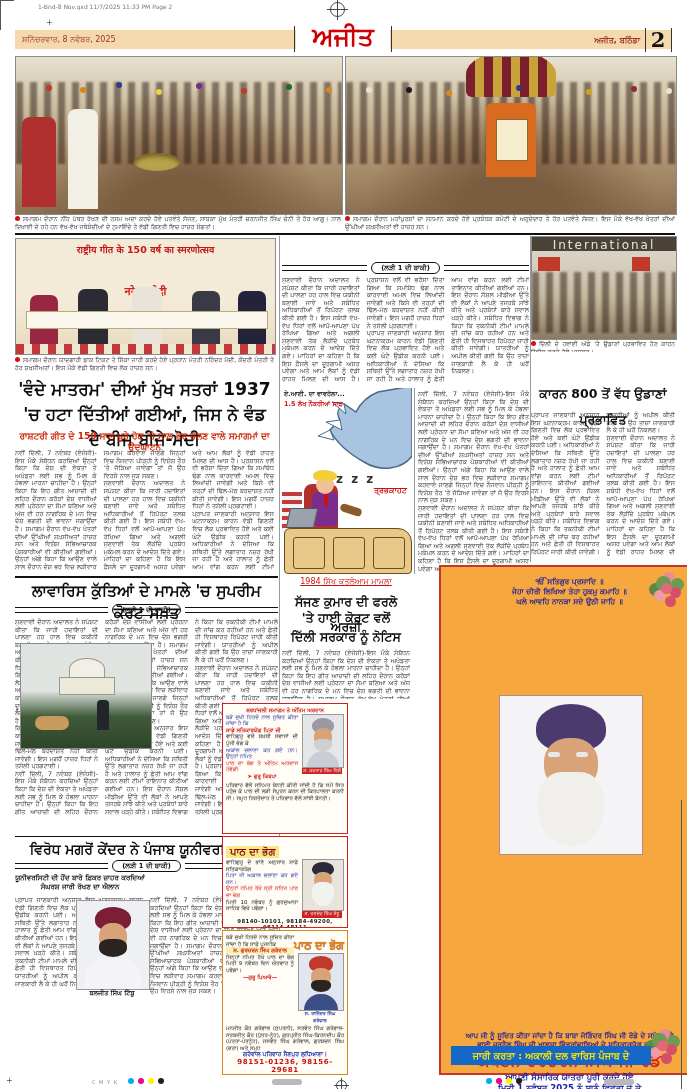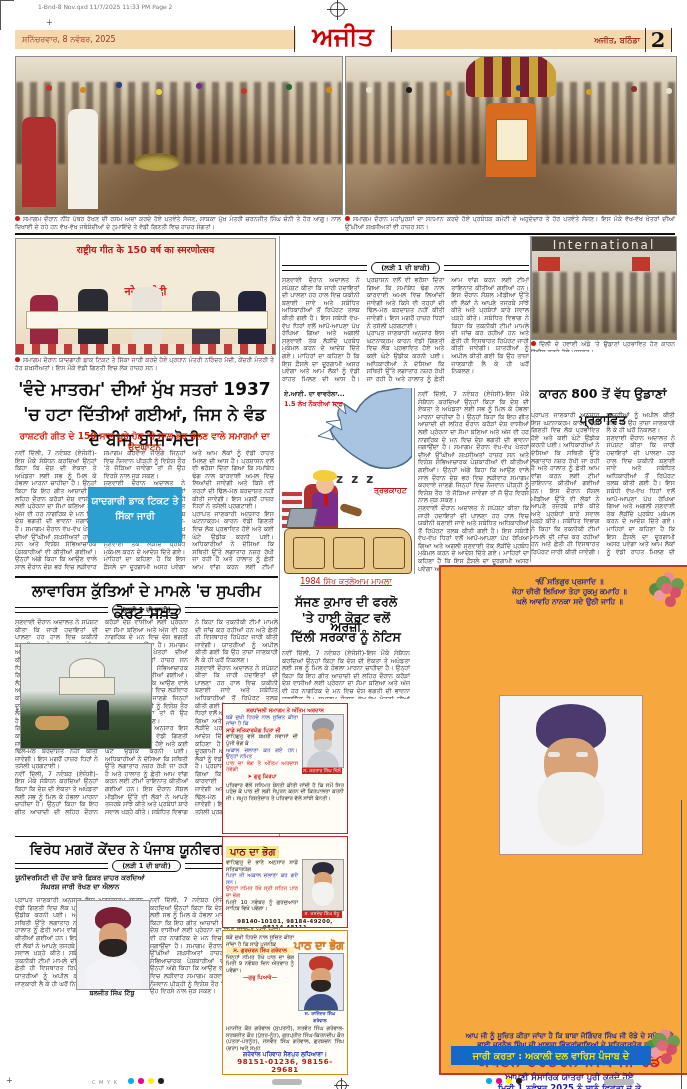--- a/index.html
+++ b/index.html
@@ -115,21 +115,20 @@
     <span class="bullet"></span><span>ਸਮਾਗਮ ਦੌਰਾਨ ਯਾਦਗਾਰੀ ਡਾਕ ਟਿਕਟ ਤੇ ਸਿੱਕਾ ਜਾਰੀ ਕਰਦੇ ਹੋਏ ਪ੍ਰਧਾਨ ਮੰਤਰੀ ਨਰਿੰਦਰ ਮੋਦੀ, ਕੇਂਦਰੀ ਮੰਤਰੀ ਤੇ ਹੋਰ ਸ਼ਖ਼ਸੀਅਤਾਂ। ਇਸ ਮੌਕੇ ਵੱਡੀ ਗਿਣਤੀ ਵਿਚ ਲੋਕ ਹਾਜ਼ਰ ਸਨ।</span>
   </div>
 
   <div class="abs hl" style="left:15px;top:377px;width:259px;height:52px;font-size:17px;line-height:25px;">'ਵੰਦੇ ਮਾਤਰਮ' ਦੀਆਂ ਮੁੱਖ ਸਤਰਾਂ 1937 'ਚ ਹਟਾ ਦਿੱਤੀਆਂ ਗਈਆਂ, ਜਿਸ ਨੇ ਵੰਡ ਦੇ ਬੀਜ ਬੀਜੇ-ਮੋਦੀ</div>
   <div class="abs" style="left:15px;top:431px;width:259px;text-align:center;font-size:9px;font-weight:bold;color:#cc2200;">ਰਾਸ਼ਟਰੀ ਗੀਤ ਦੇ 150 ਸਾਲ ਪੂਰੇ ਹੋਣ 'ਤੇ ਸਾਲ ਭਰ ਚੱਲਣ ਵਾਲੇ ਸਮਾਗਮਾਂ ਦਾ ਉਦਘਾਟਨ</div>
   <div class="abs body-txt cols3" style="left:15px;top:449px;width:259px;height:125px;">
     <div>ਨਵੀਂ ਦਿੱਲੀ, 7 ਨਵੰਬਰ (ਏਜੰਸੀ)-ਇਸ ਮੌਕੇ ਸੰਬੋਧਨ ਕਰਦਿਆਂ ਉਨ੍ਹਾਂ ਕਿਹਾ ਕਿ ਦੇਸ਼ ਦੀ ਏਕਤਾ ਤੇ ਅਖੰਡਤਾ ਲਈ ਸਭ ਨੂੰ ਮਿਲ ਕੇ ਹੰਭਲਾ ਮਾਰਨਾ ਚਾਹੀਦਾ ਹੈ। ਉਨ੍ਹਾਂ ਕਿਹਾ ਕਿ ਇਹ ਗੀਤ ਆਜ਼ਾਦੀ ਦੀ ਲਹਿਰ ਦੌਰਾਨ ਕਰੋੜਾਂ ਦੇਸ਼ ਵਾਸੀਆਂ ਲਈ ਪ੍ਰੇਰਨਾ ਦਾ ਸੋਮਾ ਬਣਿਆ ਅਤੇ ਅੱਜ ਵੀ ਹਰ ਨਾਗਰਿਕ ਦੇ ਮਨ ਵਿਚ ਦੇਸ਼ ਭਗਤੀ ਦੀ ਭਾਵਨਾ ਜਗਾਉਂਦਾ ਹੈ। ਸਮਾਗਮ ਦੌਰਾਨ ਵੱਖ-ਵੱਖ ਖੇਤਰਾਂ ਦੀਆਂ ਉੱਘੀਆਂ ਸ਼ਖ਼ਸੀਅਤਾਂ ਹਾਜ਼ਰ ਸਨ ਅਤੇ ਵਿਸ਼ੇਸ਼ ਸੱਭਿਆਚਾਰਕ ਪੇਸ਼ਕਾਰੀਆਂ ਵੀ ਕੀਤੀਆਂ ਗਈਆਂ। ਉਨ੍ਹਾਂ ਅੱਗੇ ਕਿਹਾ ਕਿ ਆਉਣ ਵਾਲੇ ਸਾਲ ਦੌਰਾਨ ਦੇਸ਼ ਭਰ ਵਿਚ ਲੜੀਵਾਰ ਸਮਾਗਮ ਕਰਵਾਏ ਜਾਣਗੇ ਜਿਨ੍ਹਾਂ ਵਿਚ ਨੌਜਵਾਨ ਪੀੜ੍ਹੀ ਨੂੰ ਵਿਸ਼ੇਸ਼ ਤੌਰ 'ਤੇ ਜੋੜਿਆ ਜਾਵੇਗਾ ਤਾਂ ਜੋ ਉਹ ਵਿਰਸੇ ਨਾਲ ਜੁੜ ਸਕਣ।</div>
     <div>ਸੁਣਵਾਈ ਦੌਰਾਨ ਅਦਾਲਤ ਨੇ ਸਪੱਸ਼ਟ ਕੀਤਾ ਕਿ ਜਾਰੀ ਹਦਾਇਤਾਂ ਦੀ ਪਾਲਣਾ ਹਰ ਹਾਲ ਵਿਚ ਯਕੀਨੀ ਬਣਾਈ ਜਾਵੇ ਅਤੇ ਸਬੰਧਿਤ ਅਧਿਕਾਰੀਆਂ ਤੋਂ ਰਿਪੋਰਟ ਤਲਬ ਕੀਤੀ ਗਈ ਹੈ। ਇਸ ਸਬੰਧੀ ਵੱਖ-ਵੱਖ ਧਿਰਾਂ ਵਲੋਂ ਆਪੋ-ਆਪਣਾ ਪੱਖ ਰੱਖਿਆ ਗਿਆ ਅਤੇ ਅਗਲੀ ਸੁਣਵਾਈ ਤੱਕ ਲੋੜੀਂਦੇ ਪ੍ਰਬੰਧ ਮੁਕੰਮਲ ਕਰਨ ਦੇ ਆਦੇਸ਼ ਦਿੱਤੇ ਗਏ। ਮਾਹਿਰਾਂ ਦਾ ਕਹਿਣਾ ਹੈ ਕਿ ਇਸ ਫ਼ੈਸਲੇ ਦਾ ਦੂਰਗਾਮੀ ਅਸਰ ਪਵੇਗਾ ਅਤੇ ਆਮ ਲੋਕਾਂ ਨੂੰ ਵੱਡੀ ਰਾਹਤ ਮਿਲਣ ਦੀ ਆਸ ਹੈ। ਪ੍ਰਸ਼ਾਸਨ ਵਲੋਂ ਵੀ ਭਰੋਸਾ ਦਿੱਤਾ ਗਿਆ ਕਿ ਸਮਾਂਬੱਧ ਢੰਗ ਨਾਲ ਕਾਰਵਾਈ ਅਮਲ ਵਿਚ ਲਿਆਂਦੀ ਜਾਵੇਗੀ ਅਤੇ ਕਿਸੇ ਵੀ ਤਰ੍ਹਾਂ ਦੀ ਢਿੱਲ-ਮੱਠ ਬਰਦਾਸ਼ਤ ਨਹੀਂ ਕੀਤੀ ਜਾਵੇਗੀ। ਇਸ ਮਗਰੋਂ ਹਾਜ਼ਰ ਧਿਰਾਂ ਨੇ ਤਸੱਲੀ ਪ੍ਰਗਟਾਈ।</div>
     <div>ਪ੍ਰਾਪਤ ਜਾਣਕਾਰੀ ਅਨੁਸਾਰ ਇਸ ਘਟਨਾਕ੍ਰਮ ਕਾਰਨ ਵੱਡੀ ਗਿਣਤੀ ਵਿਚ ਲੋਕ ਪ੍ਰਭਾਵਿਤ ਹੋਏ ਅਤੇ ਕਈ ਘੰਟੇ ਉਡੀਕ ਕਰਨੀ ਪਈ। ਅਧਿਕਾਰੀਆਂ ਨੇ ਦੱਸਿਆ ਕਿ ਸਥਿਤੀ ਉੱਤੇ ਲਗਾਤਾਰ ਨਜ਼ਰ ਰੱਖੀ ਜਾ ਰਹੀ ਹੈ ਅਤੇ ਹਾਲਾਤ ਨੂੰ ਛੇਤੀ ਆਮ ਵਾਂਗ ਕਰਨ ਲਈ ਟੀਮਾਂ ਤਾਇਨਾਤ ਕੀਤੀਆਂ ਗਈਆਂ ਹਨ। ਇਸ ਦੌਰਾਨ ਸੋਸ਼ਲ ਮੀਡੀਆ ਉੱਤੇ ਵੀ ਲੋਕਾਂ ਨੇ ਆਪਣੇ ਤਜਰਬੇ ਸਾਂਝੇ ਕੀਤੇ ਅਤੇ ਪ੍ਰਬੰਧਾਂ ਬਾਰੇ ਸਵਾਲ ਖੜ੍ਹੇ ਕੀਤੇ। ਸਬੰਧਿਤ ਵਿਭਾਗ ਨੇ ਕਿਹਾ ਕਿ ਤਕਨੀਕੀ ਟੀਮਾਂ ਮਾਮਲੇ ਦੀ ਜਾਂਚ ਕਰ ਰਹੀਆਂ ਹਨ ਅਤੇ ਛੇਤੀ ਹੀ ਵਿਸਥਾਰਤ ਰਿਪੋਰਟ ਜਾਰੀ ਕੀਤੀ ਜਾਵੇਗੀ। ਯਾਤਰੀਆਂ ਨੂੰ ਅਪੀਲ ਕੀਤੀ ਗਈ ਕਿ ਉਹ ਤਾਜ਼ਾ ਜਾਣਕਾਰੀ ਲੈ ਕੇ ਹੀ ਘਰੋਂ ਨਿਕਲਣ।</div>
   </div>
-  <div class="abs" style="left:88px;top:487px;width:94px;height:56px;background:#2b9fd0;color:#fff;font-weight:bold;font-size:9.5px;line-height:15px;text-align:center;padding-top:6px;box-sizing:border-box;">ਯਾਦਗਾਰੀ ਡਾਕ ਟਿਕਟ ਤੇ ਸਿੱਕਾ ਜਾਰੀ</div>
 
   <div class="abs hrule" style="left:15px;top:576px;width:263px;height:2px;"></div>
 
   <div class="abs hl" style="left:15px;top:580px;width:263px;font-size:15.5px;line-height:22px;">ਲਾਵਾਰਿਸ ਕੁੱਤਿਆਂ ਦੇ ਮਾਮਲੇ 'ਚ ਸੁਪਰੀਮ ਕੋਰਟ ਸਖ਼ਤ</div>
   <div class="abs pill" style="left:15px;top:604px;width:263px;">
     <div class="ln"></div>
       <div class="cap-box">(ਲੜੀ 1 ਦੀ ਬਾਕੀ)</div>
       <div class="ln"></div>
   </div>
   <div class="abs body-txt cols3" style="left:15px;top:618px;width:263px;height:216px;">

